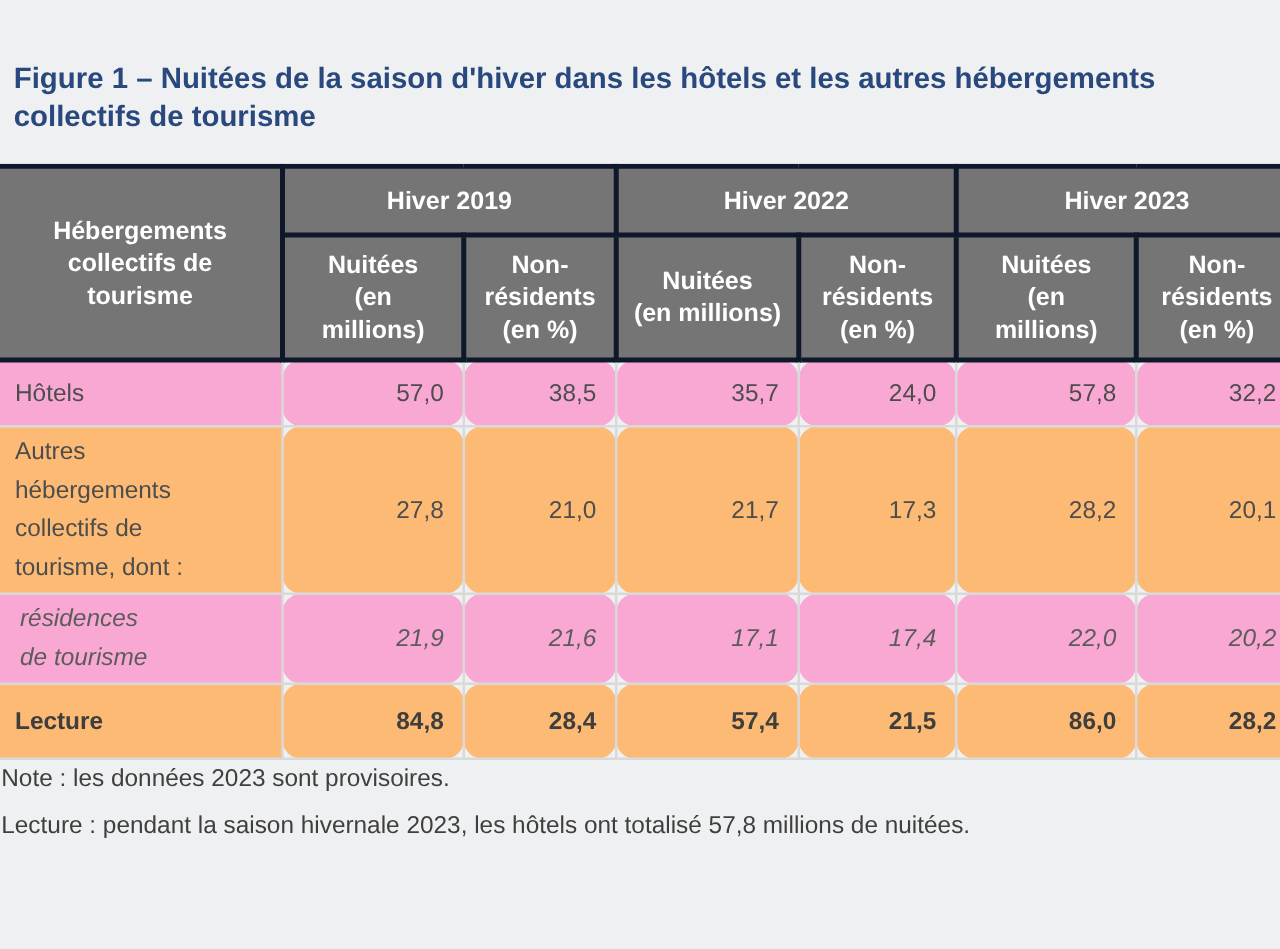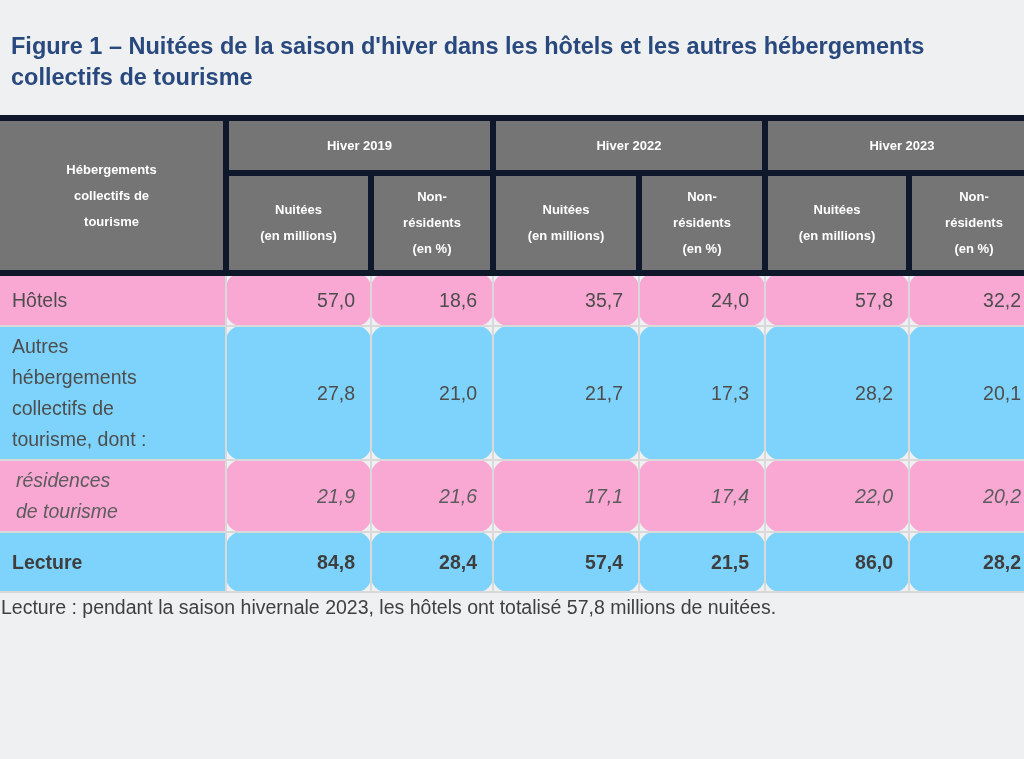--- a/index.html
+++ b/index.html
@@ -4,21 +4,21 @@
 <style>
   html, body {
     margin: 0;
     padding: 0;
     width: 1024px;
     height: 759px;
     overflow: hidden;
     background: #eff0f1;
     font-family: "Liberation Sans", "DejaVu Sans", sans-serif;
   }
-  .stage { position: absolute; top: 0; left: 0; width: 1024px; height: 537px; }
+  .stage { position: absolute; top: 16px; left: 0; width: 1024px; height: 537px; }
 
   .figure-title {
     position: absolute;
     left: 11px;
     top: 31px;
     width: 1005px;
     font-size: 23.5px;
     font-weight: bold;
     color: #29497e;
     line-height: 31px;
@@ -34,25 +34,25 @@
   }
   table {
     border-collapse: collapse;
     table-layout: fixed;
     width: 1036px;
   }
   th {
     background: #757575;
     color: #ffffff;
     font-weight: bold;
-    font-size: 13px;
+    font-size: 20px;
     line-height: 26px;
     text-align: center;
     vertical-align: middle;
-    border: 6px solid #0f172a;
+    border: 4px solid #0f172a;
     padding: 2px 12px;
     white-space: pre-line;
   }
   th:first-child { border-left: none; }
   th:last-child { border-right: none; }
   tr.head-groups { height: 55px; }
   tr.head-sub { height: 100px; }
 
   td {
     border: 2px solid #d9d9d9;
@@ -62,21 +62,21 @@
     vertical-align: middle;
     padding: 4px 10px;
     background: #ffffff;
   }
   td:first-child { border-left: none; }
   td:last-child { border-right: none; }
   td.label { text-align: left; padding-left: 12px; white-space: pre-line; }
   td.num { text-align: right; padding-right: 15px; white-space: nowrap; border-radius: 15px; }
 
   tr.row-shaded td { background: #f9a8d4; }
-  tr.row-white td { background: #7dd3fc; }
+  tr.row-white td { background: #fdba74; }
   tr.row-hotels { height: 53px; }
   tr.row-autres { height: 134px; }
   tr.row-residences { height: 66px; }
   tr.row-residences td { font-style: italic; color: #5c5c5c; }
   tr.row-residences td.label { padding-left: 16px; }
   tr.row-ensemble { height: 60px; }
   tr.row-ensemble td { font-weight: bold; color: #3e3e3e; }
 
   .notes {
     position: absolute;
@@ -143,21 +143,21 @@
 (en millions)</th>
           <th>Non-
 résidents
 (en %)</th>
         </tr>
       </thead>
       <tbody>
         <tr class="row-shaded row-hotels">
           <td class="label">Hôtels</td>
           <td class="num">57,0</td>
-          <td class="num">18,6</td>
+          <td class="num">38,5</td>
           <td class="num">35,7</td>
           <td class="num">24,0</td>
           <td class="num">57,8</td>
           <td class="num">32,2</td>
         </tr>
         <tr class="row-white row-autres">
           <td class="label">Autres
 hébergements
 collectifs de
 tourisme, dont :</td>
@@ -185,17 +185,18 @@
           <td class="num">57,4</td>
           <td class="num">21,5</td>
           <td class="num">86,0</td>
           <td class="num">28,2</td>
         </tr>
       </tbody>
     </table>
   </div>
 
   <div class="notes">
+    <div class="note-line">Note : les données 2023 sont provisoires.</div>
     <div class="note-line">Lecture : pendant la saison hivernale 2023, les hôtels ont totalisé 57,8 millions de nuitées.</div>
   </div>
 
 
 </div>
 
 </body></html>

